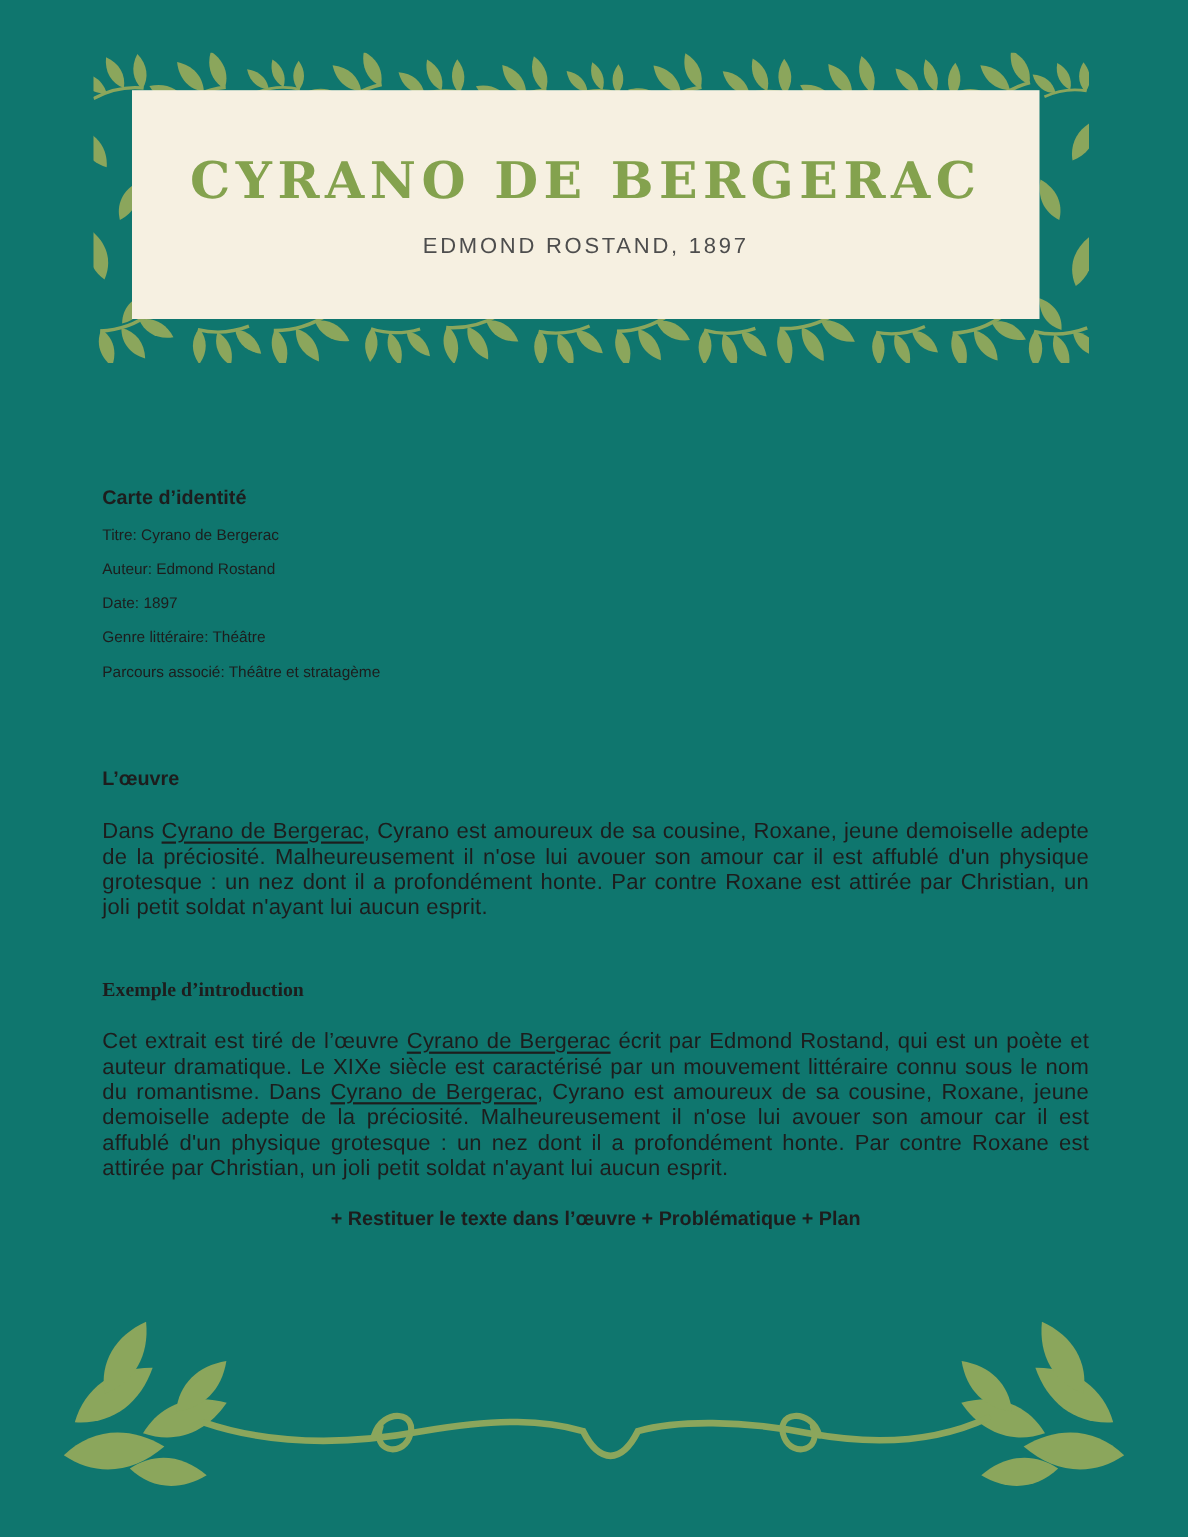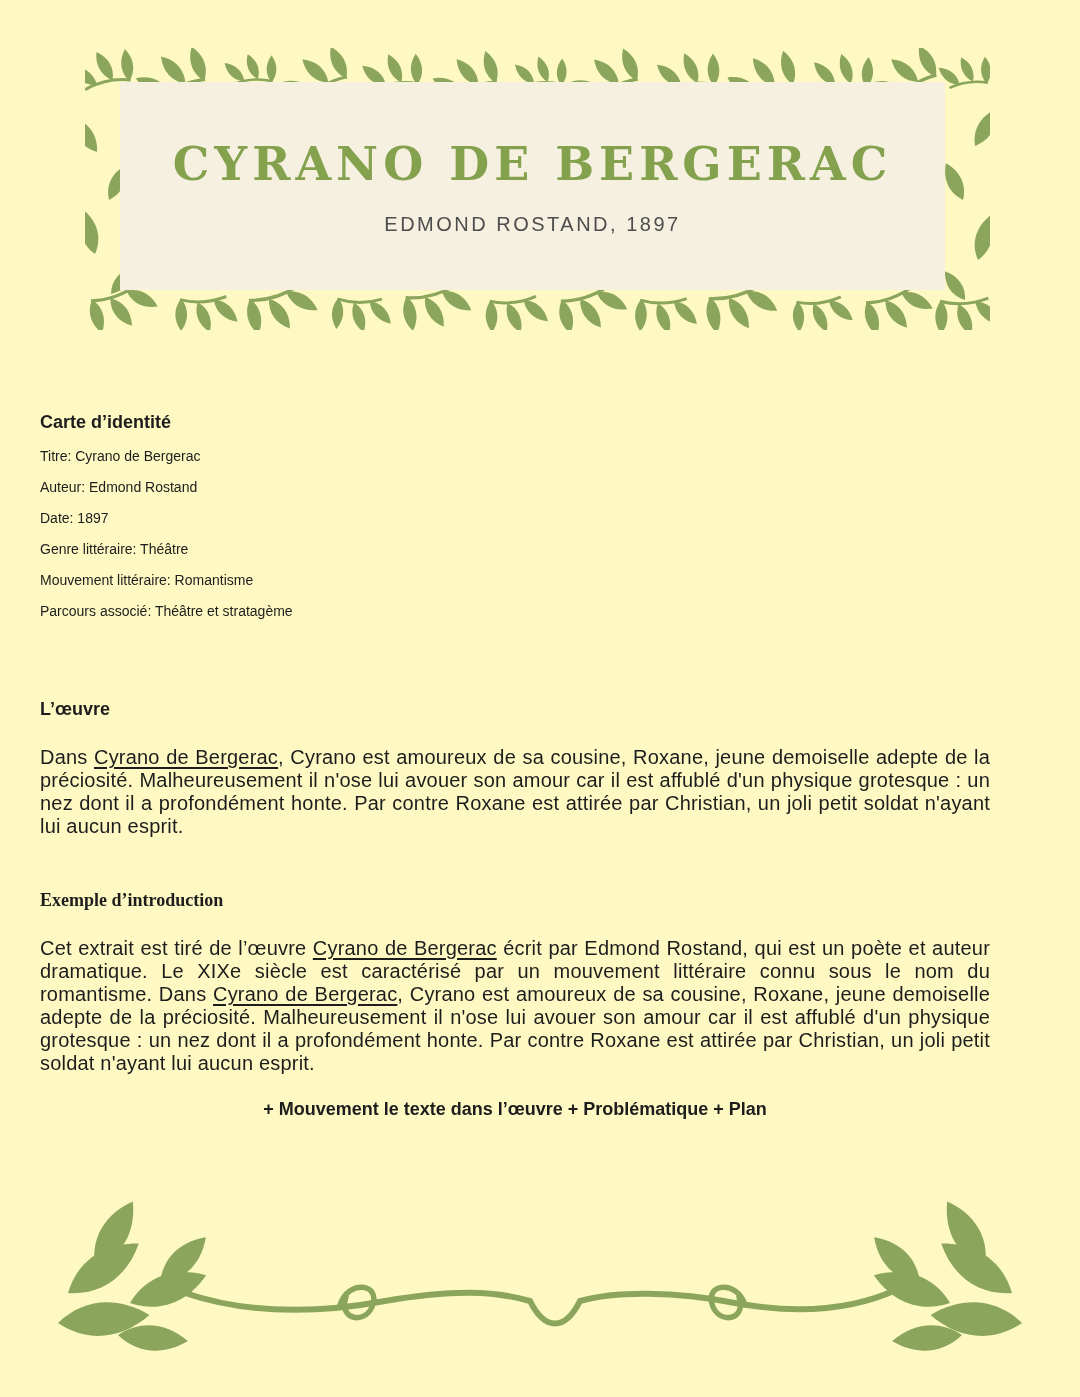--- a/index.html
+++ b/index.html
@@ -2,21 +2,21 @@
 <html><head>
 <meta charset="utf-8">
 <style>
   * { margin:0; padding:0; box-sizing:border-box; }
   html,body { background:#ffffff; }
   .page {
     position:relative;
     width:1080px;
     height:1397px;
     margin:0 auto;
-    background:#fef9c3;
+    background:#0f766e;
     font-family:"Liberation Sans", sans-serif;
     color:#1d1d1d;
     overflow:hidden;
   }
 
   
   .banner-wrap {
     position:relative;
     margin:48px 90px 0 85px;
     height:282px;
@@ -43,22 +43,22 @@
   }
   .doc-subtitle {
     font-size:20px;
     letter-spacing:2.5px;
     color:#4d4d4d;
     text-align:center;
   }
 
   
   main {
-    padding:0 90px 0 40px;
-    margin-top:82px;
+    padding:0 90px 0 93px;
+    margin-top:112px;
   }
   .sec-heading {
     font-size:18px;
     font-weight:700;
     margin-bottom:8px;
   }
   .id-line {
     font-size:14px;
     line-height:31px;
   }
@@ -151,33 +151,32 @@
   </header>
 
   <main>
 
     <section class="sec-identity">
       <h2 class="sec-heading">Carte d’identité</h2>
       <div class="id-line">Titre: Cyrano de Bergerac</div>
       <div class="id-line">Auteur: Edmond Rostand</div>
       <div class="id-line">Date: 1897</div>
       <div class="id-line">Genre littéraire: Théâtre</div>
-      <div class="id-line">Mouvement littéraire: Romantisme</div>
       <div class="id-line">Parcours associé: Théâtre et stratagème</div>
     </section>
 
     <section class="sec-oeuvre">
       <h2 class="sec-heading">L’œuvre</h2>
       <p class="para"><span>Dans </span><span class="u">Cyrano de Bergerac</span><span>, Cyrano est amoureux de sa cousine, Roxane, jeune demoiselle adepte de la préciosité. Malheureusement il n'ose lui avouer son amour car il est affublé d'un physique grotesque : un nez dont il a profondément honte. Par contre Roxane est attirée par Christian, un joli petit soldat n'ayant lui aucun esprit.</span></p>
     </section>
 
     <section class="sec-intro">
       <h2 class="sec-heading">Exemple d’introduction</h2>
       <p class="para"><span>Cet extrait est tiré de l’œuvre </span><span class="u">Cyrano de Bergerac</span><span> écrit par Edmond Rostand, qui est un poète et auteur dramatique. Le XIXe siècle est caractérisé par un mouvement littéraire connu sous le nom du romantisme. Dans </span><span class="u">Cyrano de Bergerac</span><span>, Cyrano est amoureux de sa cousine, Roxane, jeune demoiselle adepte de la préciosité. Malheureusement il n'ose lui avouer son amour car il est affublé d'un physique grotesque : un nez dont il a profondément honte. Par contre Roxane est attirée par Christian, un joli petit soldat n'ayant lui aucun esprit.</span></p>
-      <div class="outline-note">+ Mouvement le texte dans l’œuvre + Problématique + Plan</div>
+      <div class="outline-note">+ Restituer le texte dans l’œuvre + Problématique + Plan</div>
     </section>
 
   </main>
 
   <svg class="footer-vine" viewBox="0 0 1080 160" preserveAspectRatio="none" aria-hidden="true">
     <defs>
       <path id="lf2" d="M0,0 C6.5,-8 6.5,-18 0,-27 C-6.5,-18 -6.5,-8 0,0 Z"></path>
     </defs>
     <g fill="#8BA65C">
 

